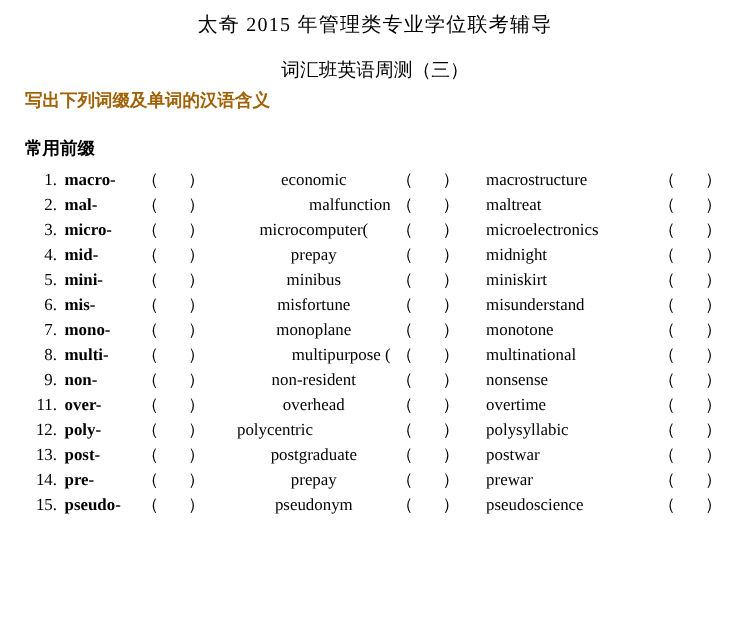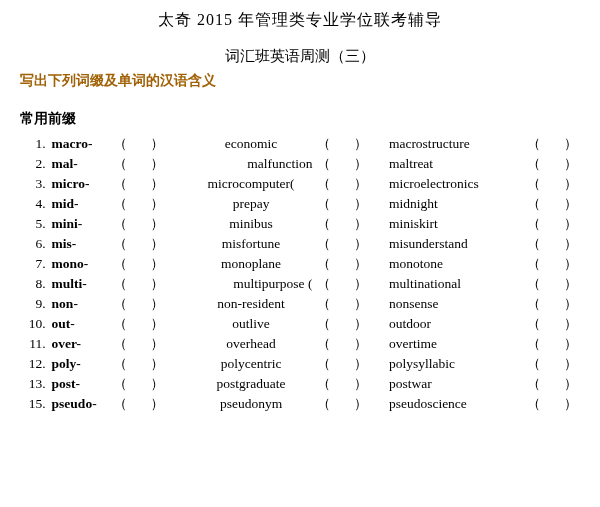--- a/index.html
+++ b/index.html
@@ -209,37 +209,20 @@
     <td class="paren-col">（</td>
     <td class="space-col">&nbsp;&nbsp;&nbsp;&nbsp;</td>
     <td class="paren-col">）</td>
     <td style="width:16px;"></td>
     <td class="word-col2">nonsense</td>
     <td class="paren-col">（</td>
     <td class="space-col">&nbsp;&nbsp;&nbsp;&nbsp;</td>
     <td class="paren-col">）</td>
   </tr>
       <tr>
-    <td class="num-col">10.</td>
-    <td class="prefix-col">out-</td>
-    <td class="paren-col">（</td>
-    <td class="space-col">&nbsp;&nbsp;&nbsp;&nbsp;</td>
-    <td class="paren-col">）</td>
-    <td style="width:20px;"></td>
-    <td class="word-col" style="text-align:center;">outlive</td>
-    <td class="paren-col">（</td>
-    <td class="space-col">&nbsp;&nbsp;&nbsp;&nbsp;</td>
-    <td class="paren-col">）</td>
-    <td style="width:16px;"></td>
-    <td class="word-col2">outdoor</td>
-    <td class="paren-col">（</td>
-    <td class="space-col">&nbsp;&nbsp;&nbsp;&nbsp;</td>
-    <td class="paren-col">）</td>
-  </tr>
-      <tr>
     <td class="num-col">11.</td>
     <td class="prefix-col">over-</td>
     <td class="paren-col">（</td>
     <td class="space-col">&nbsp;&nbsp;&nbsp;&nbsp;</td>
     <td class="paren-col">）</td>
     <td style="width:20px;"></td>
     <td class="word-col" style="text-align:center;font-family:Liberation Serif, serif;">overhead</td>
     <td class="paren-col">（</td>
     <td class="space-col">&nbsp;&nbsp;&nbsp;&nbsp;</td>
     <td class="paren-col">）</td>
@@ -249,21 +232,21 @@
     <td class="space-col">&nbsp;&nbsp;&nbsp;&nbsp;</td>
     <td class="paren-col">）</td>
   </tr>
       <tr>
     <td class="num-col">12.</td>
     <td class="prefix-col">poly-</td>
     <td class="paren-col">（</td>
     <td class="space-col">&nbsp;&nbsp;&nbsp;&nbsp;</td>
     <td class="paren-col">）</td>
     <td style="width:20px;"></td>
-    <td class="word-col" style="text-align:center;">polycentric</td>
+    <td class="word-col" style="text-align:left;">polycentric</td>
     <td class="paren-col">（</td>
     <td class="space-col">&nbsp;&nbsp;&nbsp;&nbsp;</td>
     <td class="paren-col">）</td>
     <td style="width:16px;"></td>
     <td class="word-col2">polysyllabic</td>
     <td class="paren-col">（</td>
     <td class="space-col">&nbsp;&nbsp;&nbsp;&nbsp;</td>
     <td class="paren-col">）</td>
   </tr>
       <tr>
@@ -272,20 +255,37 @@
     <td class="paren-col">（</td>
     <td class="space-col">&nbsp;&nbsp;&nbsp;&nbsp;</td>
     <td class="paren-col">）</td>
     <td style="width:20px;"></td>
     <td class="word-col" style="text-align:center;">postgraduate</td>
     <td class="paren-col">（</td>
     <td class="space-col">&nbsp;&nbsp;&nbsp;&nbsp;</td>
     <td class="paren-col">）</td>
     <td style="width:16px;"></td>
     <td class="word-col2">postwar</td>
+    <td class="paren-col">（</td>
+    <td class="space-col">&nbsp;&nbsp;&nbsp;&nbsp;</td>
+    <td class="paren-col">）</td>
+  </tr>
+      <tr>
+    <td class="num-col">14.</td>
+    <td class="prefix-col">pre-</td>
+    <td class="paren-col">（</td>
+    <td class="space-col">&nbsp;&nbsp;&nbsp;&nbsp;</td>
+    <td class="paren-col">）</td>
+    <td style="width:20px;"></td>
+    <td class="word-col" style="text-align:center;">prepay</td>
+    <td class="paren-col">（</td>
+    <td class="space-col">&nbsp;&nbsp;&nbsp;&nbsp;</td>
+    <td class="paren-col">）</td>
+    <td style="width:16px;"></td>
+    <td class="word-col2">prewar</td>
     <td class="paren-col">（</td>
     <td class="space-col">&nbsp;&nbsp;&nbsp;&nbsp;</td>
     <td class="paren-col">）</td>
   </tr>
       <tr>
     <td class="num-col">15.</td>
     <td class="prefix-col">pseudo-</td>
     <td class="paren-col">（</td>
     <td class="space-col">&nbsp;&nbsp;&nbsp;&nbsp;</td>
     <td class="paren-col">）</td>

